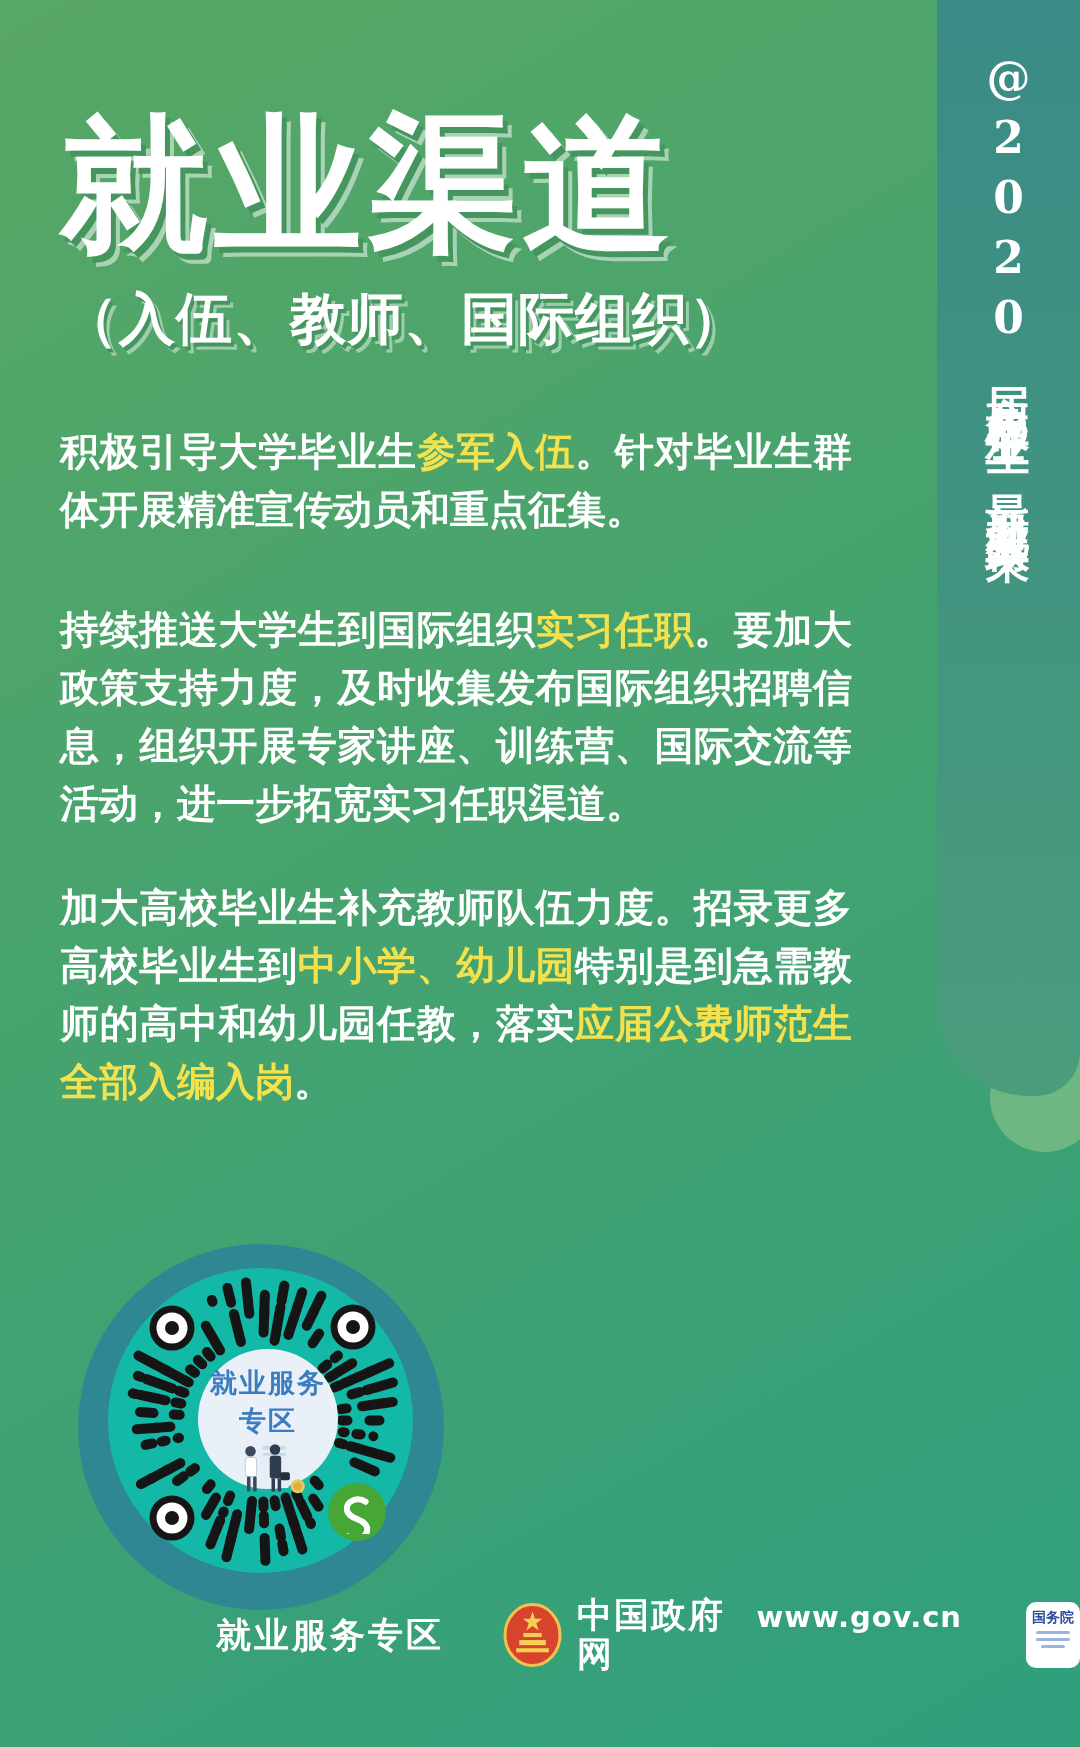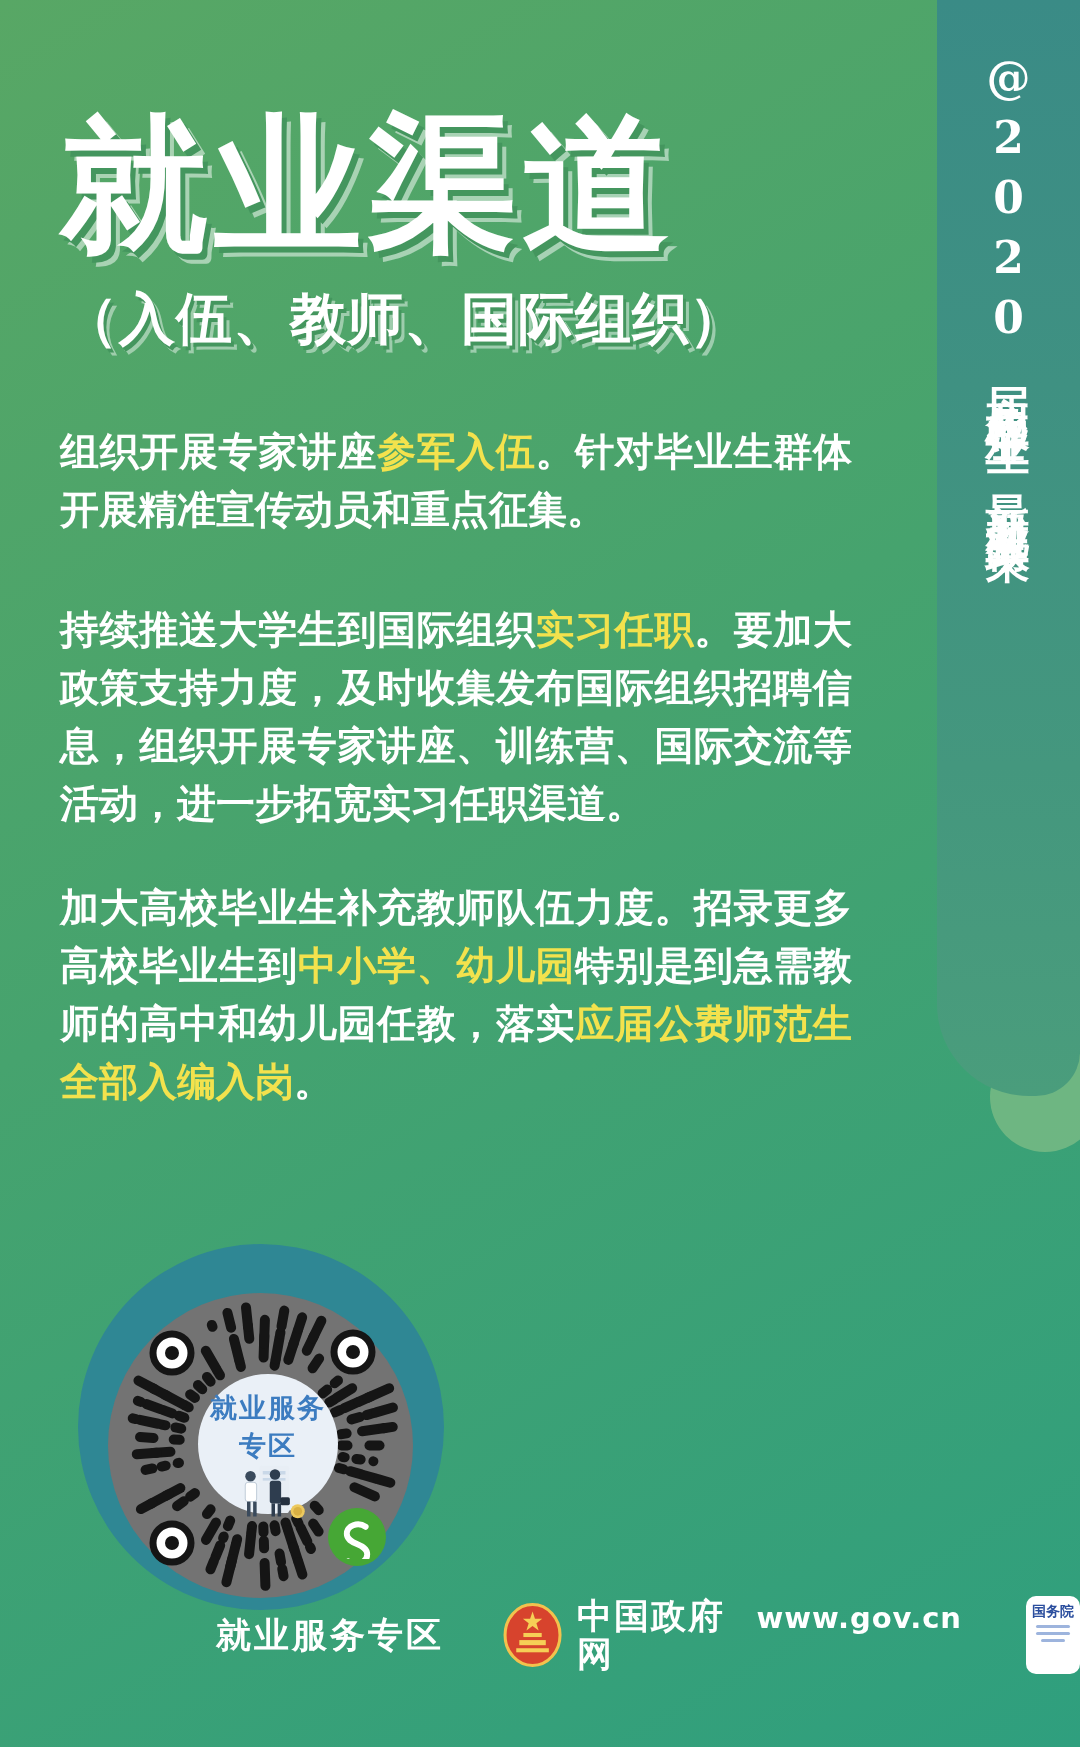--- a/index.html
+++ b/index.html
@@ -48,22 +48,22 @@
   .para.p1{margin-top:64px;}
   .para.p2{margin-top:46px;}
   .para.p3{margin-top:62px;}
   .para .hl{color:#f3e24d;font-weight:700;}
   
   .qr-ring{
     position:absolute;left:78px;top:1244px;width:366px;height:366px;
     border-radius:50%;background:#2f8794;z-index:3;
   }
   .qr-disc{
-    position:absolute;left:30px;top:49px;width:305px;height:305px;
-    border-radius:50%;background:#737373;
+    position:absolute;left:30px;top:24px;width:305px;height:305px;
+    border-radius:50%;background:#14b8a6;
   }
   .qr-disc svg.qr-svg{position:absolute;left:0;top:0;}
   .qr-label{
     position:absolute;left:90px;top:81px;width:140px;height:140px;
     border-radius:50%;background:#eaf0f7;z-index:4;text-align:center;
     font-family:"DejaVu Sans","Liberation Sans",sans-serif;color:#3c7cc0;
   }
   .qr-label .l1{display:block;margin-top:16px;font-size:27px;font-weight:900;letter-spacing:2px;}
   .qr-label .l2{display:block;margin-top:2px;font-size:27px;font-weight:900;letter-spacing:2px;}
   .qr-label svg{display:block;margin:0 auto;}
@@ -79,42 +79,42 @@
   .footer{
     position:absolute;left:502px;top:1596px;z-index:3;
     display:flex;align-items:center;gap:64px;
     font-family:"DejaVu Sans","Liberation Sans",sans-serif;
   }
   .logo-group{display:flex;align-items:center;gap:14px;}
   .logo-texts{display:flex;flex-direction:row;}
   .logo-name{font-size:35px;font-weight:800;color:#ffffff;letter-spacing:2px;line-height:1.1;}
   .logo-sub{font-size:29px;font-weight:700;color:#ffffff;margin-top:4px;letter-spacing:1px;}
   .app-icon{
-    width:54px;height:78px;background:#ffffff;border-radius:10px;
+    width:54px;height:66px;background:#ffffff;border-radius:10px;
     display:flex;flex-direction:column;align-items:center;padding-top:7px;box-sizing:border-box;
   }
   .app-icon .app-icon-title{font-size:14px;font-weight:900;color:#2b4e9e;letter-spacing:0;}
   .app-icon .line{width:34px;height:3px;background:#9db4dd;margin-top:4px;border-radius:2px;}
   .app-icon .line.short{width:24px;}
 </style>
 </head>
 <body>
 
 <div class="poster">
 
   <div class="decor-circle"></div>
 
   <div class="sidebar">
     <div class="sidebar-text">@2020届高校毕业生，最新就业政策</div>
   </div>
 
   <div class="main">
     <h1 class="title">就业渠道</h1>
     <div class="subtitle">（入伍、教师、国际组织）</div>
-    <p class="para p1"><span>组织开展专家讲座</span><span class="hl">参军入伍</span><span>。针对毕业生群体开展精准宣传动员和重点征集。</span></p>
+    <p class="para p1"><span>积极引导大学毕业生</span><span class="hl">参军入伍</span><span>。针对毕业生群体开展精准宣传动员和重点征集。</span></p>
     <p class="para p3"><span>持续推送大学生到国际组织</span><span class="hl">实习任职</span><span>。要加大政策支持力度，及时收集发布国际组织招聘信息，组织开展专家讲座、训练营、国际交流等活动，进一步拓宽实习任职渠道。</span></p>
     <p class="para p2"><span>加大高校毕业生补充教师队伍力度。招录更多高校毕业生到</span><span class="hl">中小学、幼儿园</span><span>特别是到急需教师的高中和幼儿园任教，落实</span><span class="hl">应届公费师范生全部入编入岗</span><span>。</span></p>
   </div>
 
   <div class="qr-ring">
     <div class="qr-disc">
       <svg class="qr-svg" id="qr-svg" width="305" height="305" viewBox="0 0 305 305">
         <g>
           <circle cx="64" cy="60" r="19" fill="#ffffff" stroke="#151515" stroke-width="7"></circle>
           <circle cx="64" cy="60" r="7" fill="#151515"></circle>

